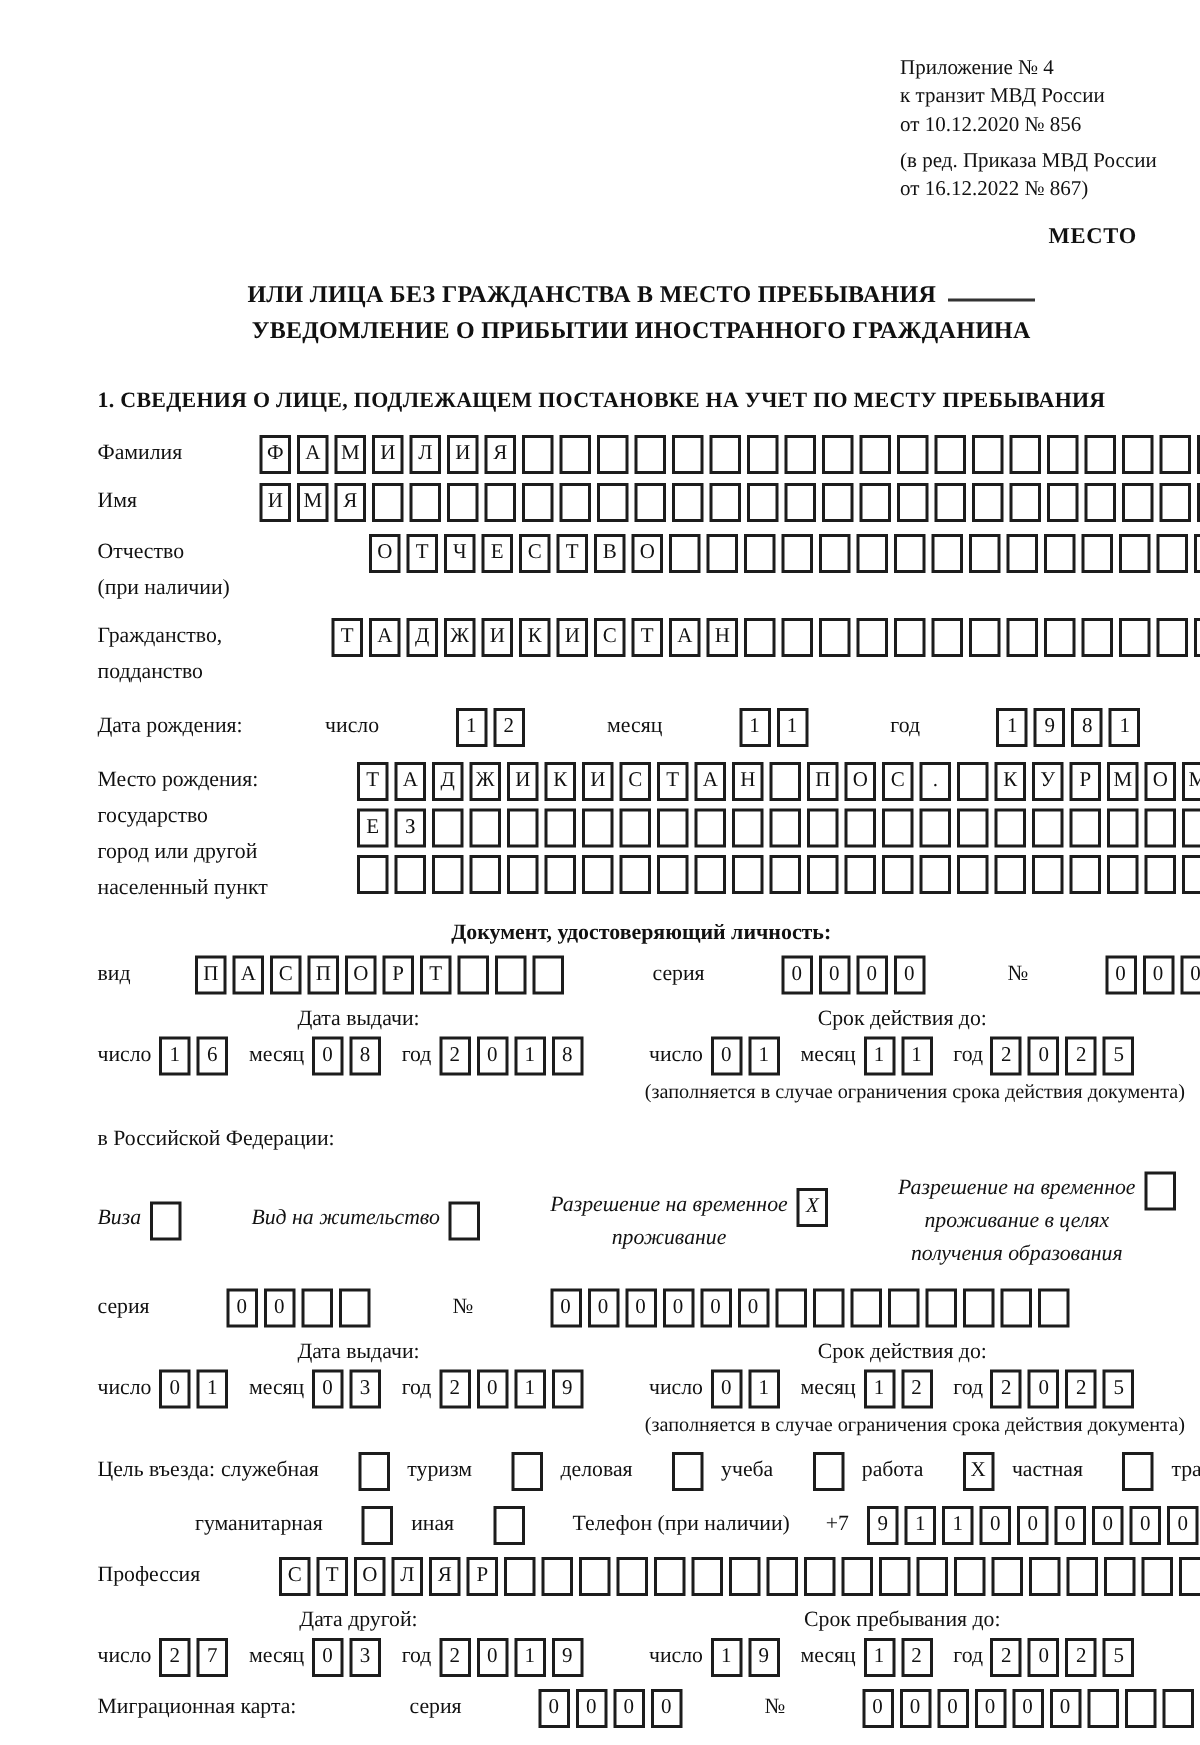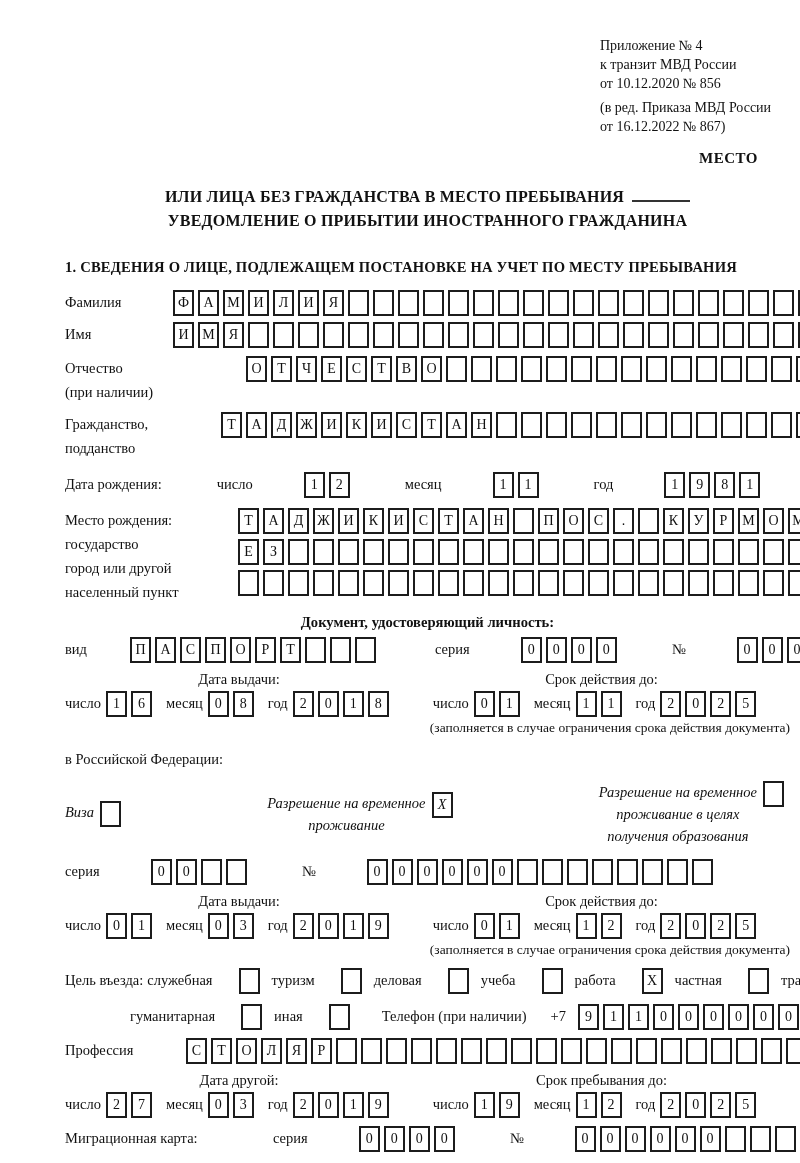--- a/index.html
+++ b/index.html
@@ -413,20 +413,24 @@
   <div style="margin-top:10px;line-height:27px;">
     <div>в Российской Федерации:</div>
   </div>
 
   <div class="permit-row">
     <div class="popt">
       <span class="lbl" style="padding-top:0;line-height:22px;">Виза</span>
       <span class="checkbox"></span>
     </div>
     <div class="popt">
+      <span class="lbl" style="padding-top:0;line-height:22px;">Вид на жительство</span>
+      <span class="checkbox"></span>
+    </div>
+    <div class="popt">
       <div class="plines">
         <div>Разрешение на временное</div>
         <div>проживание</div>
       </div>
       <span class="checkbox">X</span>
     </div>
     <div class="popt">
       <div class="plines">
         <div>Разрешение на временное</div>
         <div>проживание в целях</div>

